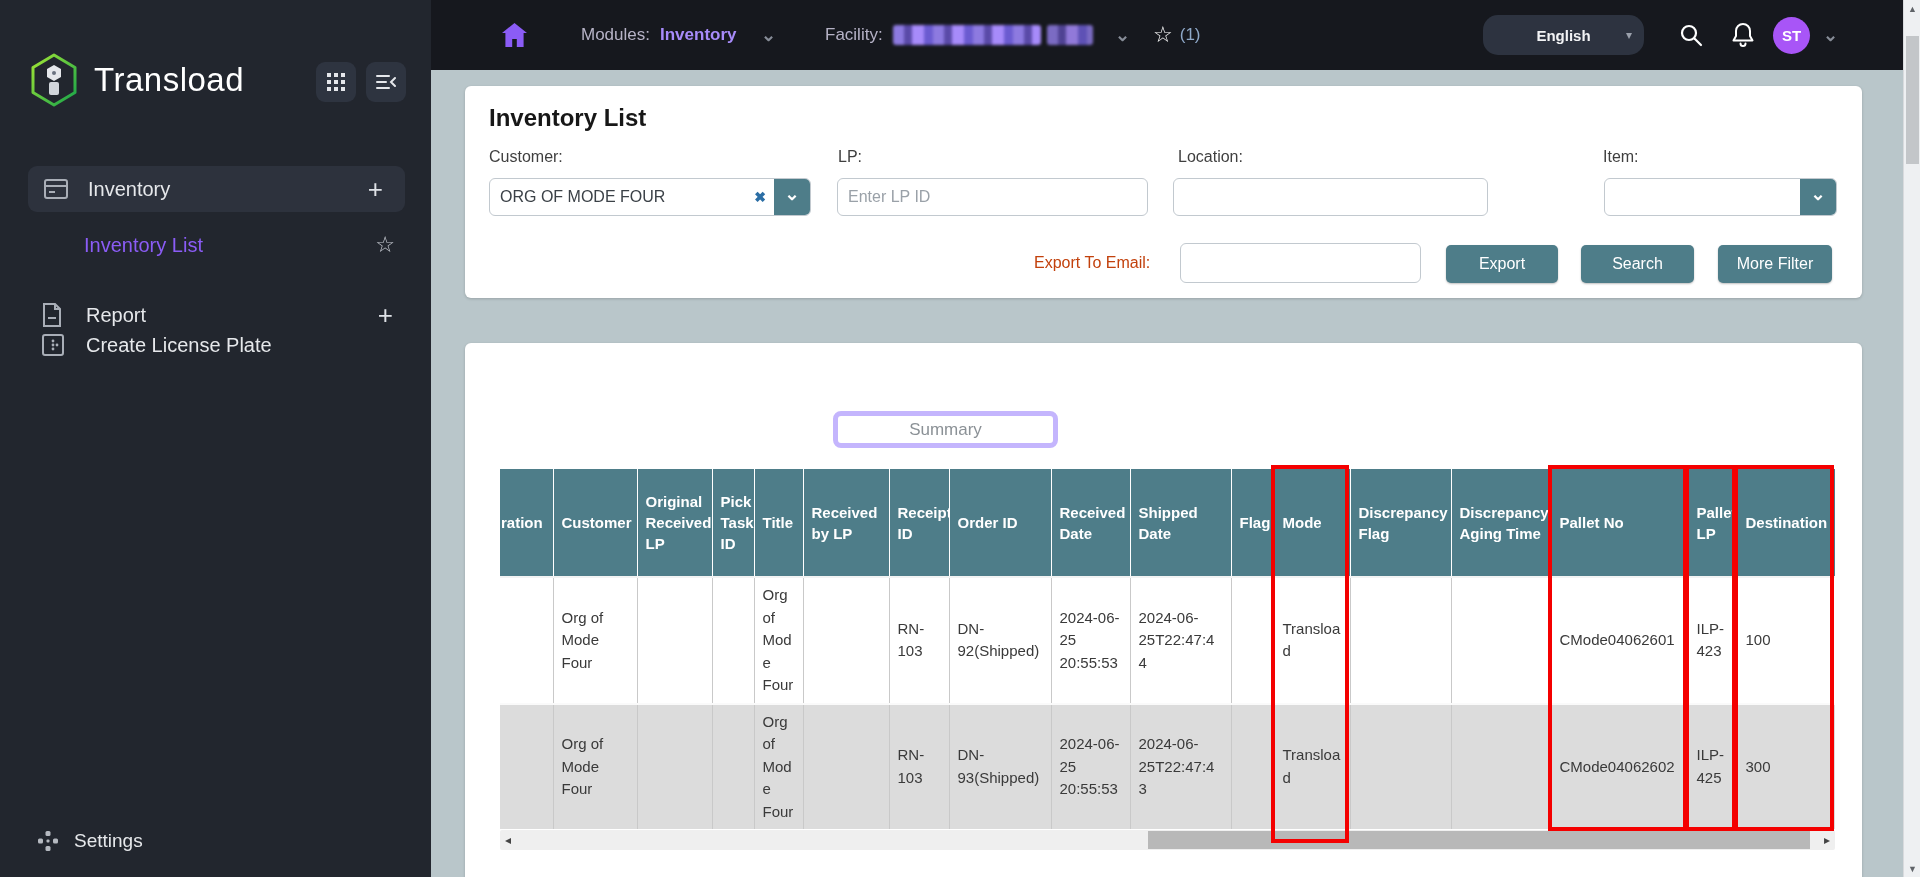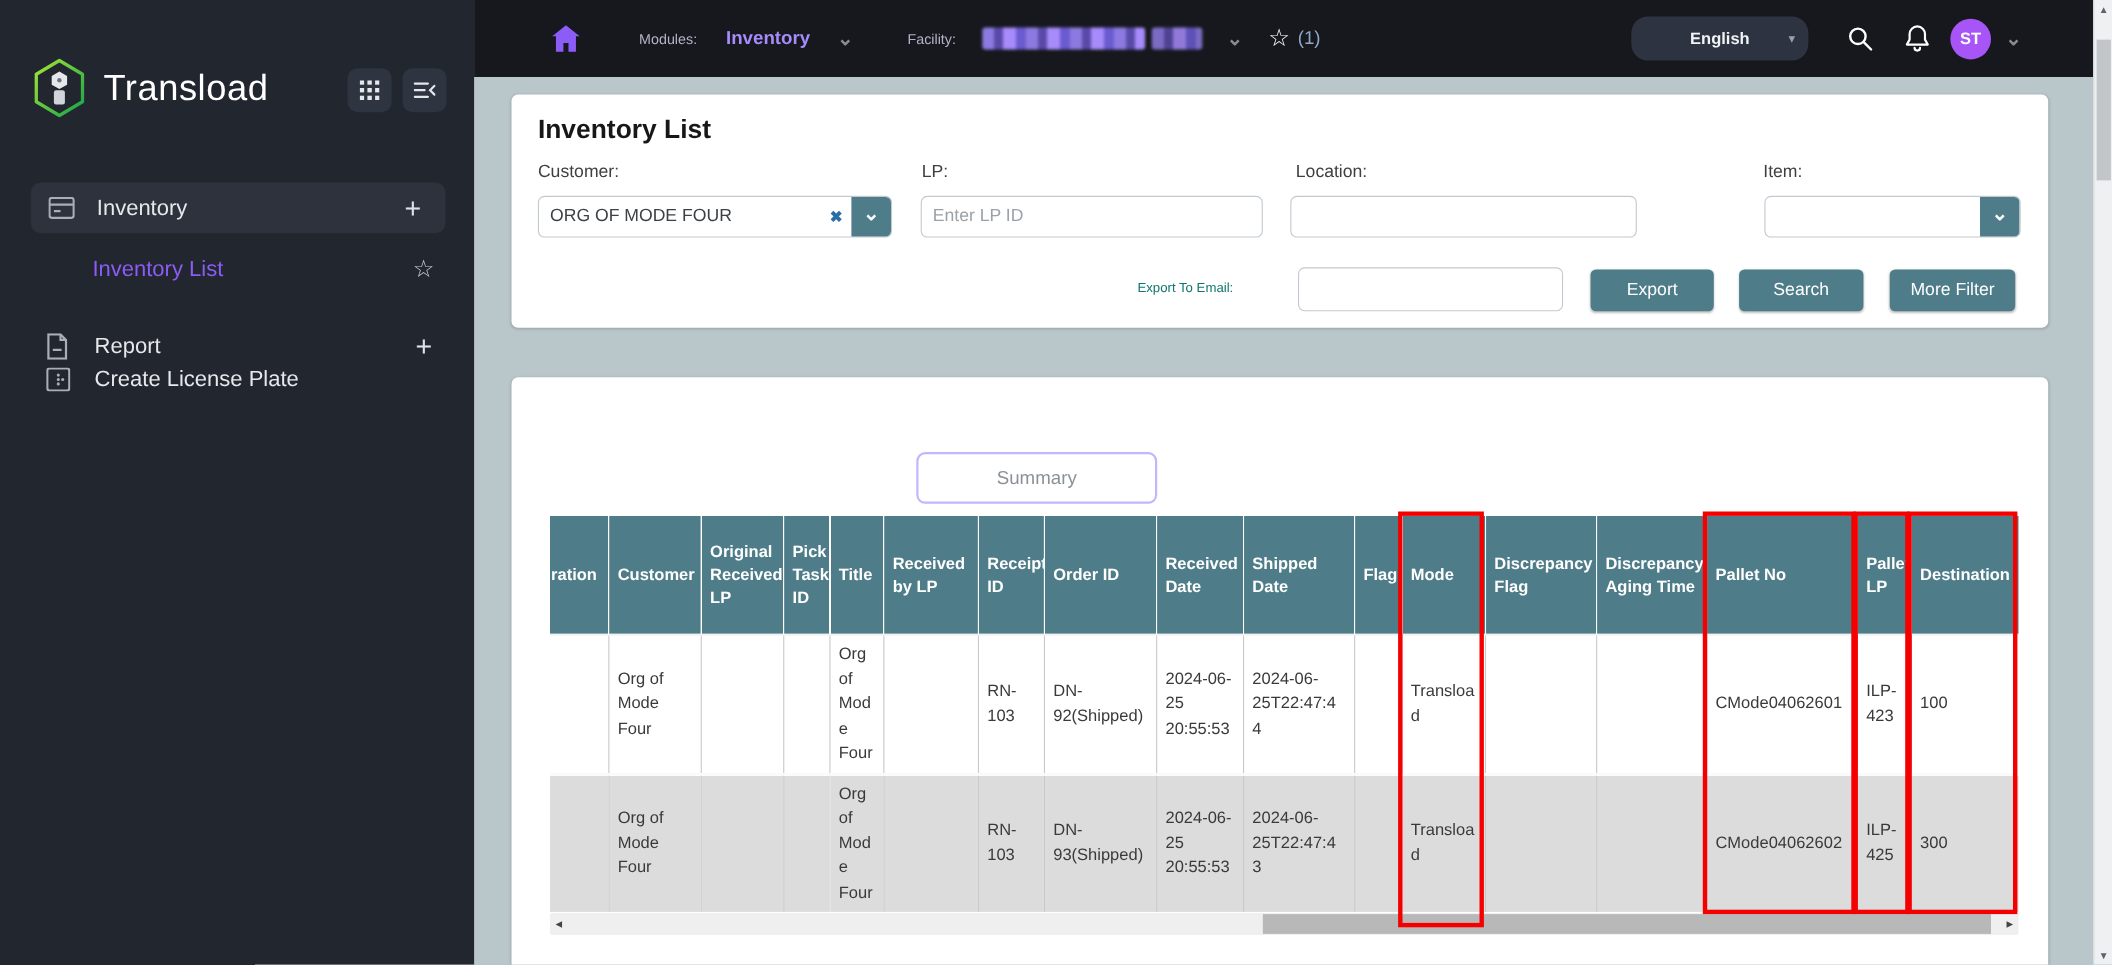--- a/index.html
+++ b/index.html
@@ -22,21 +22,21 @@
   #nav-inventory-list .lbl { color:#8b5cf6; margin-left:84px; }
   #nav-inventory-list .star { position:absolute; right:36px; color:#c6cad1; font-size:22px; }
   #nav-report { top:272px;margin-top:20px; }
   #nav-clp { top:322px; }
   #nav-settings { top:818px; font-size:19px; }
   #nav-settings .nicon { margin-left:38px; margin-right:12px; }
 
   
   #topbar { position:absolute; left:431px; top:0; width:1472px; height:70px; background:#16181e; z-index:4; display:block; }
   .tb { position:absolute; top:0; height:70px; display:flex; align-items:center; }
-  .tb-label { color:#b6b2c6; font-size:13px; }
+  .tb-label { color:#b6b2c6; font-size:17px; }
   .tb-purple { color:#a78bfa; font-size:17px; font-weight:700; }
   .tb-caret { color:#878d98; font-size:18px; font-weight:700; }
   #facility-blob1,#facility-blob2 { height:20px; border-radius:3px; filter:blur(1.6px);
      background:repeating-linear-gradient(90deg,#8d7ae0 0 11px,#5a4aa8 11px 19px,#a78bfa 19px 31px,#6b5bd0 31px 40px); }
   #facility-blob1 { width:148px; } #facility-blob2 { width:46px; opacity:.85; }
   .tb-star { color:#fff; font-size:22px; }
   .tb-count { color:#8ea8c8; font-size:17px; margin-left:7px; }
   #lang-btn { position:absolute; left:1052px; top:15px; width:161px; height:40px; background:#2d3340; border-radius:15px; color:#f2f3f5; font-size:15px; font-weight:700; display:flex; align-items:center; justify-content:center; cursor:pointer; }
   #lang-btn .caret { position:absolute; right:12px; color:#9aa0ab; font-size:12px; font-weight:400; }
   #avatar { position:absolute; left:1342px; top:17px; width:37px; height:37px; border-radius:50%; background:#a855f7; color:#fff; font-size:15px; font-weight:700; display:flex; align-items:center; justify-content:center; cursor:pointer; }
@@ -55,27 +55,27 @@
 
   #page-title { position:absolute; left:24px; top:18px; font-size:24px; font-weight:700; color:#171717; }
   .f-label { position:absolute; top:62px; font-size:16px; color:#3f3f3f; }
   .f-input { position:absolute; top:92px; height:38px; border:1px solid #c2c9cf; border-radius:6px; background:#fff; font-size:16px; color:#333; padding:0 10px; font-family:inherit; }
   .f-input::placeholder { color:#9aa1a8; }
   .combo { position:absolute; top:92px; height:38px; border:1px solid #c2c9cf; border-radius:6px; background:#fff; display:flex; align-items:center; overflow:hidden; }
   .combo .cval { flex:1; font-size:16px; color:#3b4147; padding-left:10px; white-space:nowrap; }
   .combo .clear { color:#2b6ea5; font-size:14px; font-weight:700; padding:0 8px; cursor:pointer; }
   .combo .dd { width:36px; height:38px; background:#4e7d89; color:#fff; display:flex; align-items:center; justify-content:center; font-size:18px; font-weight:700; cursor:pointer; flex:none; }
   .dd span { margin-top:-6px; }
-  #export-label { position:absolute; left:569px; top:168px; font-size:12px; color:#0f766e; }
+  #export-label { position:absolute; left:569px; top:168px; font-size:16px; color:#c2410c; }
   #export-input { top:157px; left:715px; width:241px; height:40px; }
   .teal-btn { position:absolute; top:159px; height:38px; background:#4e7d89; color:#fff; font-size:16px; border:none; border-radius:5px; display:flex; align-items:center; justify-content:center; cursor:pointer; font-family:inherit; box-shadow:0 1px 2px rgba(0,0,0,.25); }
   #btn-export { left:981px; width:112px; } #btn-search { left:1116px; width:113px; } #btn-morefilter { left:1253px; width:114px; }
 
   
-  #tab-group { position:absolute; left:368px; top:68px; height:47px; display:flex; border:2px solid #c4b5fd; border-radius:8px; overflow:hidden; background:#fff;align-items:center; }
+  #tab-group { position:absolute; left:368px; top:68px; height:37px; display:flex; border:5px solid #c4b5fd; border-radius:8px; overflow:hidden; background:#fff;align-items:center; }
   .tab { width:215px; display:flex; align-items:center; justify-content:center; font-size:17px; color:#8b9196; cursor:pointer; border-left:1px solid #c3c9ce; }
   .tab:first-child { border-left:none; }
   .tab.active { background:#4e7d89; color:#fff; font-weight:700; }
 
   
   #table-area { position:absolute; left:35px; top:126px; width:1335px; }
   #inv-table { width:1335px; border-collapse:collapse; table-layout:fixed; }
   #inv-table th { background:#4e7d89; color:#fff; font-size:15px; font-weight:700; text-align:left; vertical-align:middle; padding:6px 8px; line-height:1.4; border-right:1px solid rgba(255,255,255,.55); height:108px; overflow:hidden; }
   #inv-table th:last-child { border-right:none; }
   #inv-table th:first-child { padding-left:1px; }
@@ -176,20 +176,32 @@
         <rect x="1" y="1" width="20" height="20" rx="2"></rect>
         <circle cx="11" cy="7" r="1.4" fill="#a9aeb7" stroke="none"></circle>
         <circle cx="11" cy="11" r="1.4" fill="#a9aeb7" stroke="none"></circle>
         <circle cx="11" cy="15" r="1.4" fill="#a9aeb7" stroke="none"></circle>
         <circle cx="15" cy="11" r="1.4" fill="#a9aeb7" stroke="none"></circle>
       </svg>
     </span>
     <span class="lbl">Create License Plate</span>
   </div>
 
+  <div class="nav-item" id="nav-settings">
+    <span class="nicon">
+      <svg width="20" height="20" viewBox="0 0 20 20" fill="#b5b9c0">
+        <rect x="7.5" y="0" width="5" height="5" rx="1.5"></rect>
+        <rect x="7.5" y="15" width="5" height="5" rx="1.5"></rect>
+        <rect x="0" y="7.5" width="5" height="5" rx="1.5"></rect>
+        <rect x="15" y="7.5" width="5" height="5" rx="1.5"></rect>
+        <rect x="8.5" y="8.5" width="3" height="3" rx="1"></rect>
+      </svg>
+    </span>
+    <span class="lbl">Settings</span>
+  </div>
 </div>
 
 <div id="topbar">
   <div class="tb" style="left:70px;">
     <span>
       <svg width="27" height="26" viewBox="0 0 27 26" fill="#8b5cf6">
         <path d="M13.5 1 L26 11 h-3.4 v14 h-6.8 v-8 h-4.6 v8 H4.4 V11 H1 Z"></path>
       </svg>
     </span>
   </div>

